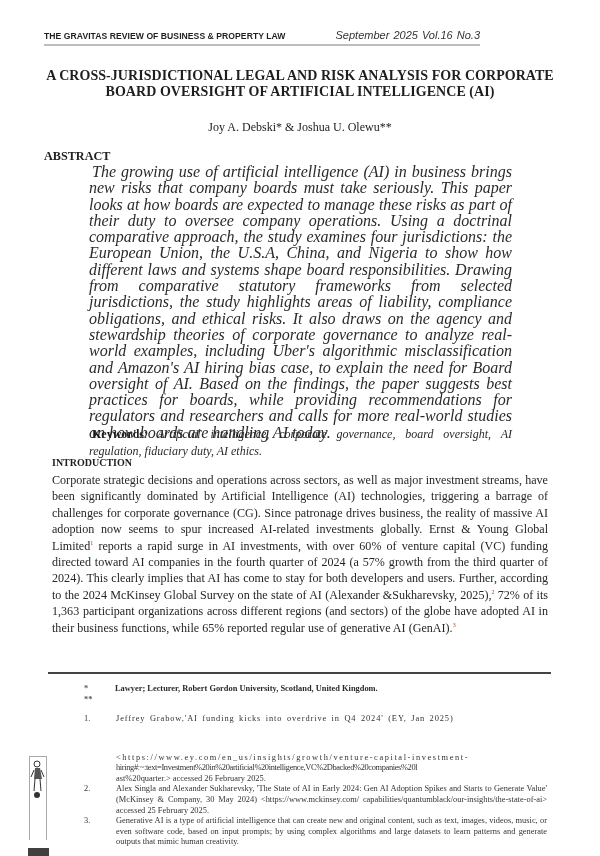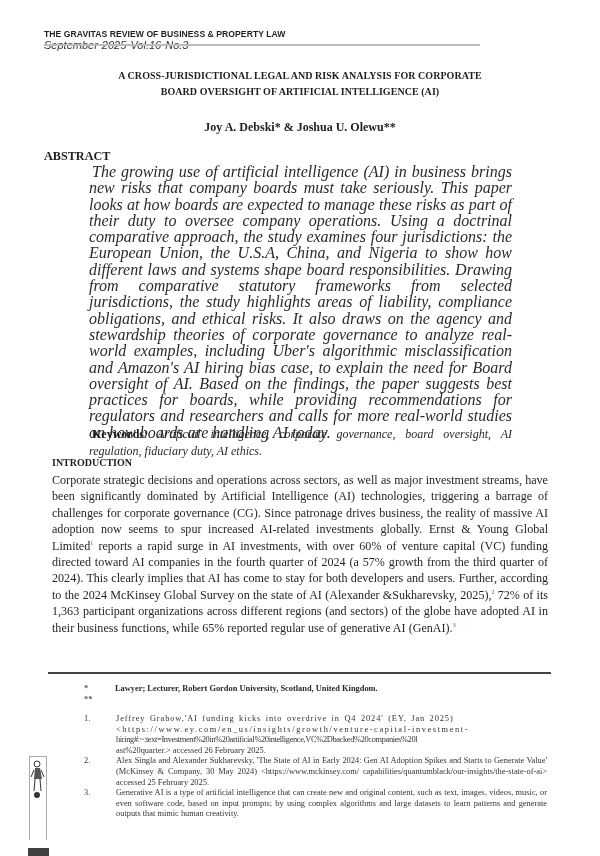--- a/index.html
+++ b/index.html
@@ -1,41 +1,41 @@
 <!DOCTYPE html>
 <html><head>
 <meta charset="utf-8">
 <style>
   html, body { margin: 0; padding: 0; background: #ffffff; }
   body { width: 600px; height: 856px; position: relative; overflow: hidden; color: #222; }
   .page { position: absolute; left: 0; top: 0; width: 600px; height: 856px; }
   .rh-row {
     position: absolute; left: 44px; top: 29px; width: 436px; height: 14px;
-    display: flex; justify-content: space-between; align-items: baseline; flex-direction: column;
+    display: flex; justify-content: space-between; align-items: baseline;
   }
   .rh-title {
     font-family: "Liberation Sans", sans-serif; font-weight: bold; font-size: 8.6px;
     color: #1f1f1f; letter-spacing: 0.05px; white-space: nowrap;
   }
   .rh-issue {
     font-family: "Liberation Sans", sans-serif; font-style: italic; font-size: 11px;
     color: #333; white-space: nowrap; word-spacing: 1px;
   }
   .rh-rule {
     position: absolute; left: 44px; top: 44px; width: 436px; height: 2px; background: #bdbdbd;
   }
 
   .title {
     position: absolute; left: 44px; top: 68px; width: 512px; text-align: center;
-    font-family: "Liberation Serif", serif; font-weight: bold; font-size: 10px;
+    font-family: "Liberation Serif", serif; font-weight: bold; font-size: 14px;
     line-height: 16px; color: #1e1e1e; letter-spacing: 0.05px;
   }
   .authors {
     position: absolute; left: 44px; top: 120px; width: 512px; text-align: center;
-    font-family: "Liberation Serif", serif; font-weight: bold; font-size: 12px; color: #222;
+    font-family: "Liberation Serif", serif; font-weight: normal; font-size: 12px; color: #222;
   }
   .abstract-heading {
     position: absolute; left: 44px; top: 149px; width: 512px; text-align: left;
     font-family: "Liberation Serif", serif; font-weight: bold; font-size: 12.2px; color: #222;
   }
   .abstract-body {
     position: absolute; left: 89px; top: 164px; width: 423px;
     font-family: "Liberation Serif", serif; font-style: italic; font-size: 16px;
     line-height: 16.3px; color: #2a2a2a; text-align: justify; text-indent: 3px;
   }
@@ -71,21 +71,21 @@
   .affil-mark { width: 31px; flex: none; color: #555; }
 
   .footnotes {
     position: absolute; left: 84px; top: 714px; width: 463px;
     font-family: "Liberation Serif", serif; font-size: 8.4px; line-height: 10.6px; color: #333;
   }
   .fn-row { display: flex; margin-bottom: 0px; }
   .fn-num { width: 32px; flex: none; }
   .fn-text { flex: 1; text-align: justify; }
   .fn-wide { letter-spacing: 0.9px; word-spacing: 1.5px; }
-  .fn-url-wide { letter-spacing: 1.6px; }
+  .fn-url-wide { letter-spacing: 1.6px; margin-top: 28px; }
   .fn-text span.line { display: block; }
 
   .side-logo {
     position: absolute; left: 29px; top: 756px; width: 18px; height: 84px;
     border: 1px solid #aaa; border-bottom: none; background: #fff; box-sizing: border-box;
   }
   .side-logo svg { display: block; }
   .page-badge {
     position: absolute; left: 28px; top: 848px; width: 21px; height: 48px; background: #404040;
     color: #eee; font-family: "Liberation Sans", sans-serif; font-size: 10.5px;

